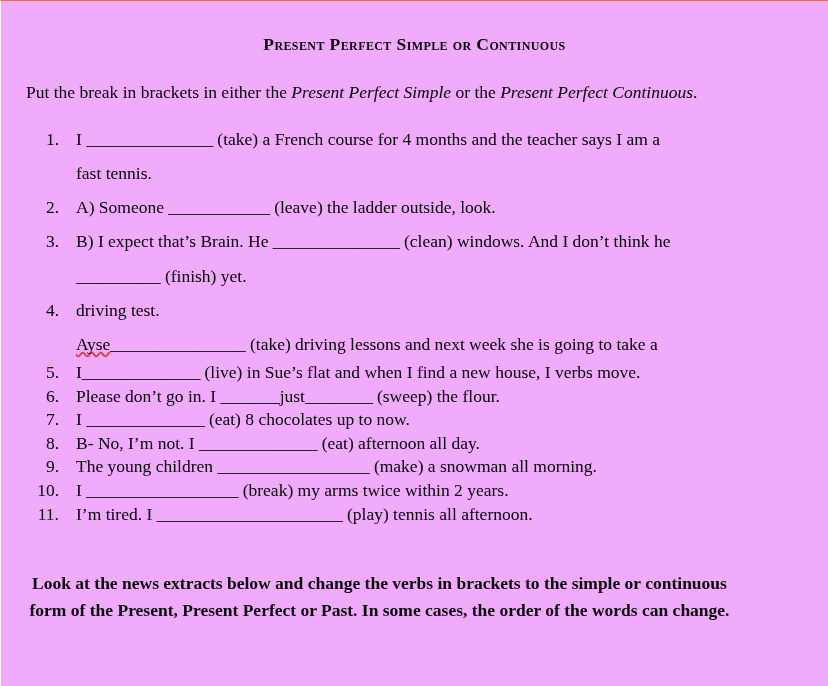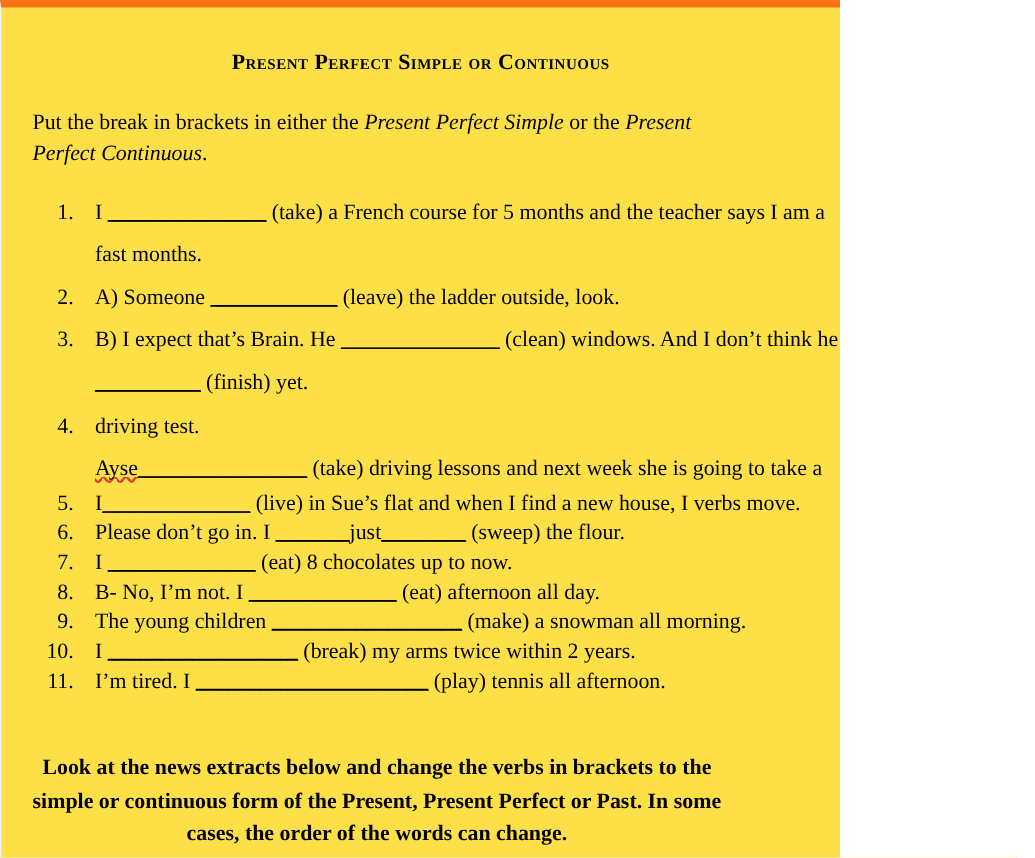--- a/index.html
+++ b/index.html
@@ -9,27 +9,27 @@
   }
   body {
     width: 828px;
     height: 686px;
     font-family: "Liberation Serif", "DejaVu Serif", serif;
     color: #000000;
     overflow: hidden;
     position: relative;
   }
   .page {
-    width: 672px;
+    width: 828px;
     height: 686px;
     position: relative;
     box-sizing: border-box;
-    background: #fde047;
+    background: #f0abfc;
     border-left: 1px solid #f2f2f2;
-    border-top: 6px solid #f97316;
+    border-top: 1px solid #f97316;
   }
   .title {
     text-align: center;
     font-weight: bold;
     font-size: 17.5px;
     font-variant: small-caps;
     letter-spacing: 0.4px;
     margin: 0;
     padding-top: 34px;
     line-height: 1.1;
@@ -71,21 +71,20 @@
   .group-loose li.task {
     line-height: 1.95;
   }
   .group-loose li.task.multi {
     line-height: 1.95;
   }
   .group-tight li.task {
     line-height: 1.35;
   }
   .blank {
-    text-decoration: underline;
     white-space: pre;
     letter-spacing: -0.3px;
   }
   .misspelled {
     text-decoration: underline wavy #e03a3a;
     text-decoration-skip-ink: none;
   }
   .sub-line {
     display: block;
   }
@@ -112,22 +111,22 @@
   <p class="intro">
     <span>Put the break in brackets in either the </span><em>Present Perfect Simple</em><span> or the </span><em>Present Perfect Continuous</em><span>.</span>
   </p>
 
   <div class="lead-1"></div>
 
   <ol class="tasks group-loose" id="tasks-loose">
       <li class="task multi">
         <span class="num">1.</span>
         <span class="body">
-          <span class="sub-line"><span>I </span><span class="blank">_______________</span><span> (take) a French course for 5 months and the teacher says I am a</span></span>
-          <span class="sub-line"><span>fast months.</span></span>
+          <span class="sub-line"><span>I </span><span class="blank">_______________</span><span> (take) a French course for 4 months and the teacher says I am a</span></span>
+          <span class="sub-line"><span>fast tennis.</span></span>
         </span>
       </li>
       <li class="task">
         <span class="num">2.</span>
         <span class="body">
           <span class="sub-line"><span>A) Someone </span><span class="blank">____________</span><span> (leave) the ladder outside, look.</span></span>
         </span>
       </li>
       <li class="task multi">
         <span class="num">3.</span>

